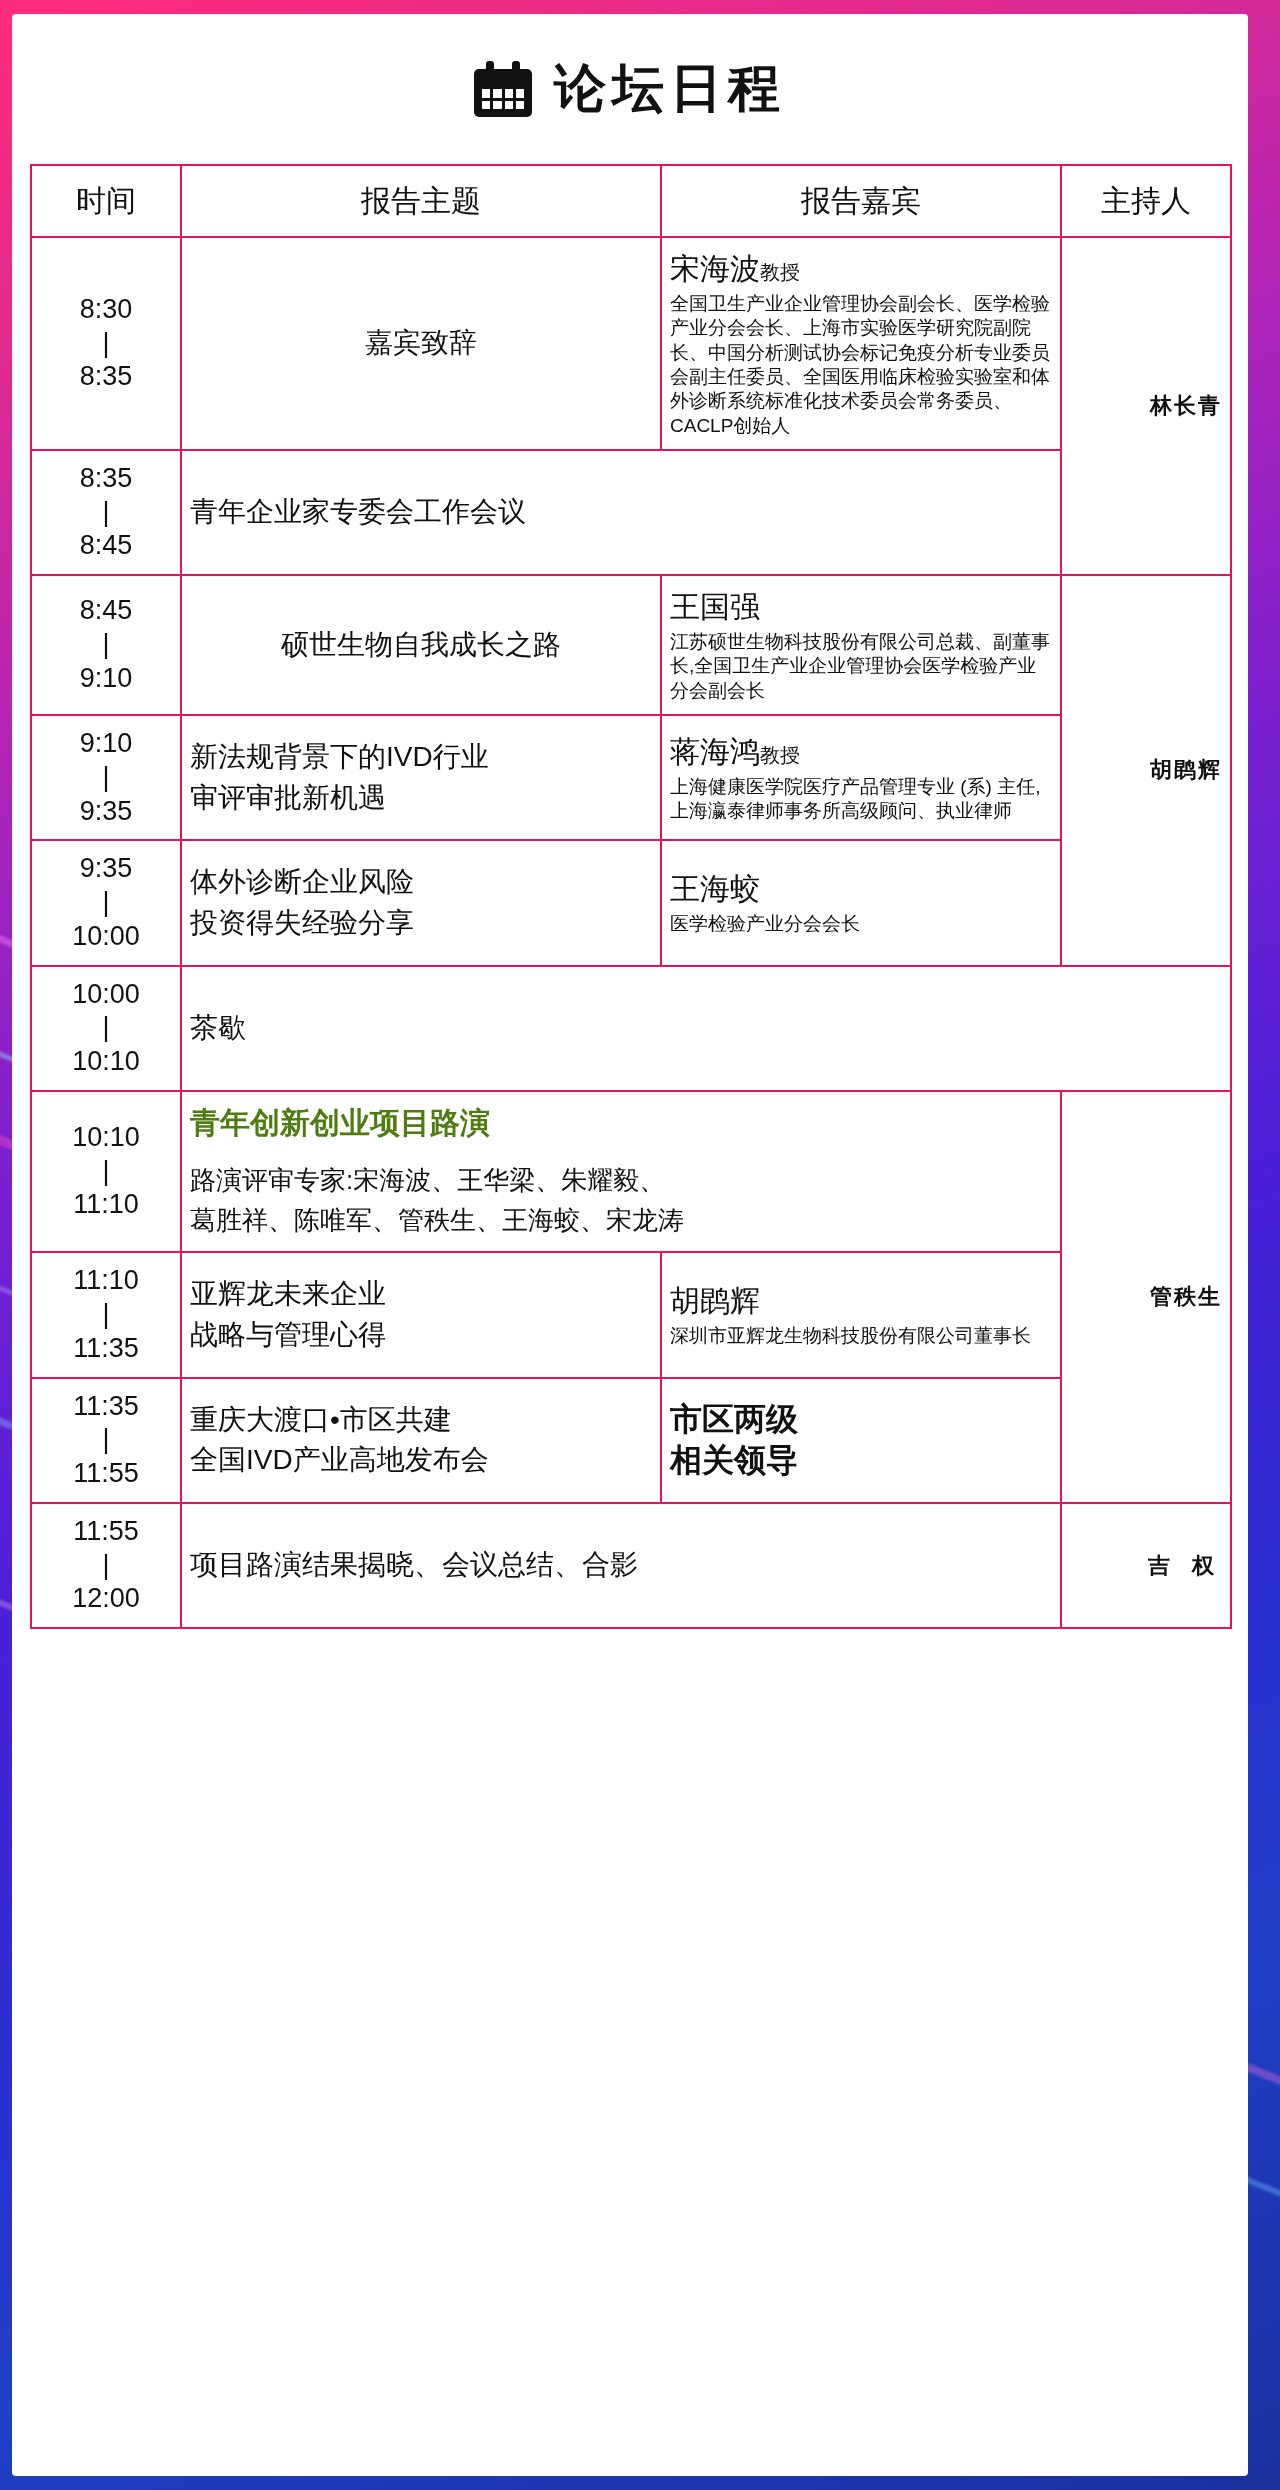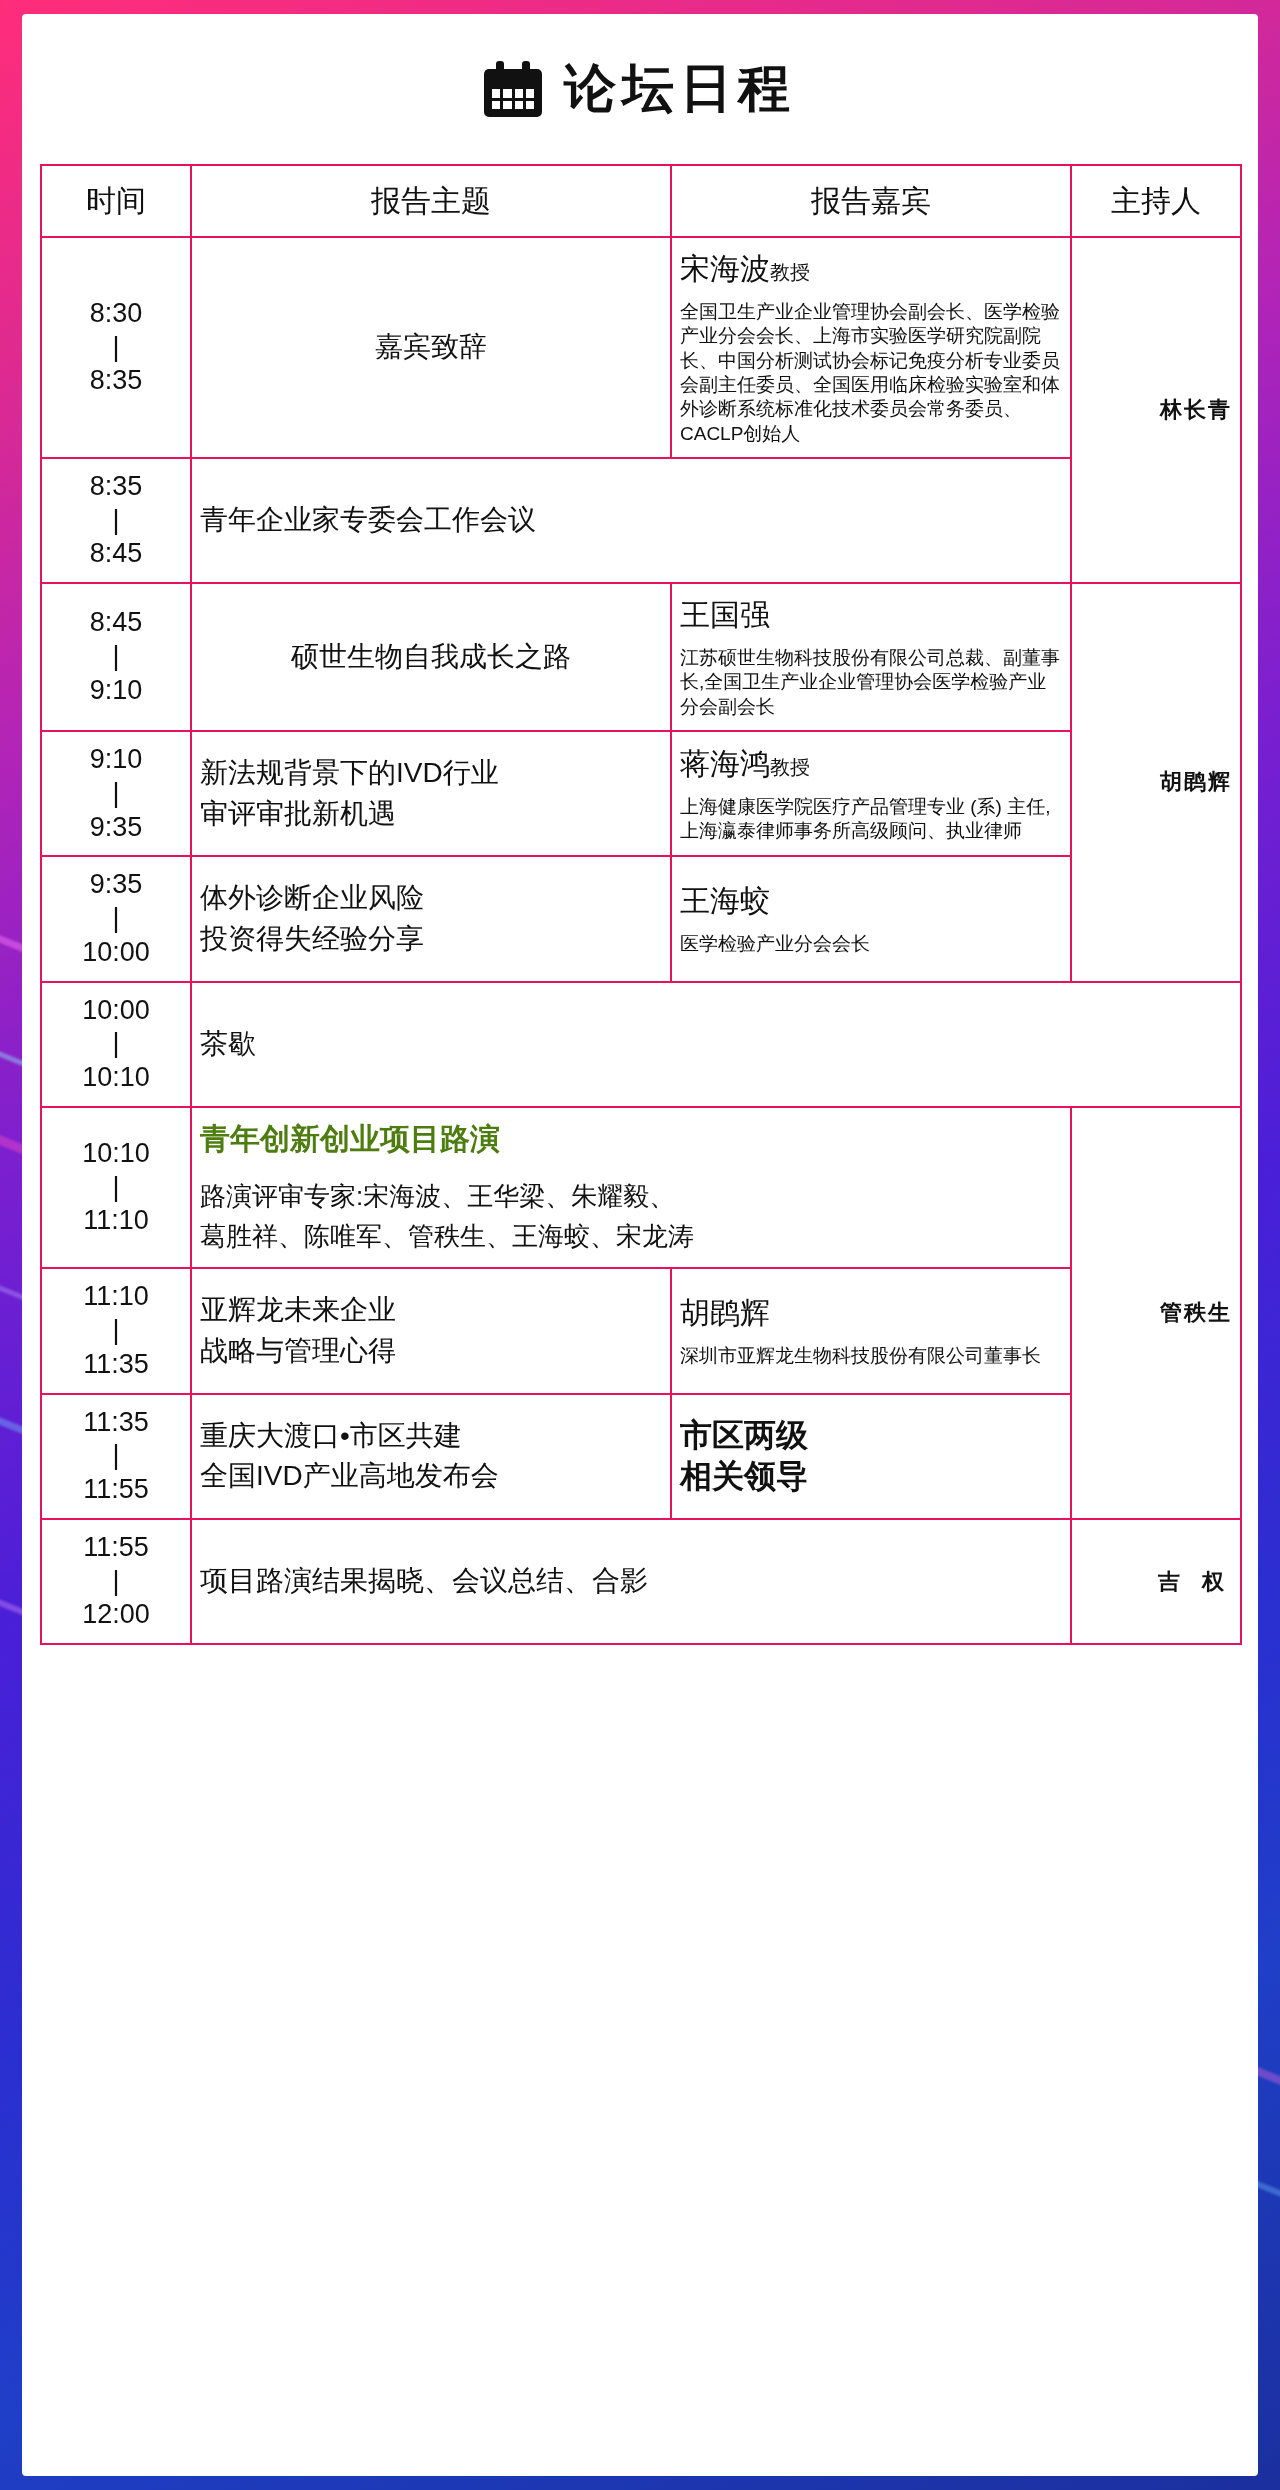--- a/index.html
+++ b/index.html
@@ -24,21 +24,21 @@
   .streak.s2 { left: -60px; top: 1080px; width: 260px; height: 5px; background: rgba(140,255,255,0.40); }
   .streak.s3 { left: -50px; top: 1180px; width: 320px; height: 9px; background: rgba(255,80,200,0.40); }
   .streak.s4 { left: -30px; top: 1320px; width: 230px; height: 5px; background: rgba(180,160,255,0.40); }
   .streak.s5 { left: -60px; top: 1450px; width: 280px; height: 7px; background: rgba(120,220,255,0.35); }
   .streak.s6 { left: 1040px; top: 2040px; width: 300px; height: 8px; background: rgba(255,110,220,0.35); }
   .streak.s7 { left: 1080px; top: 2160px; width: 250px; height: 6px; background: rgba(120,200,255,0.35); }
   .streak.s8 { left: -70px; top: 1620px; width: 240px; height: 6px; background: rgba(255,180,255,0.30); }
 
   .card {
     position: absolute;
-    left: 22px; top: 14px;
+    left: 12px; top: 14px;
     width: 1236px; height: 2462px;
     background: #ffffff;
     border-radius: 4px;
   }
   .header {
     height: 150px;
     display: flex;
     align-items: center;
     justify-content: center;
     gap: 22px;
@@ -89,21 +89,21 @@
     font-size: 28px; color: #111; line-height: 1.45;
   }
   .topic.center { text-align: center; }
   .guest-name {
     font-size: 30px; font-weight: normal; color: #111; display: inline;
   }
   .guest-title-inline {
     font-size: 20px; color: #111; display: inline;
   }
   .guest-desc {
-    font-size: 19px; color: #111; line-height: 1.28; margin-top: 10px;
+    font-size: 19px; color: #111; line-height: 1.28; margin-top: 2px;
   }
   .host {
     text-align: right; font-size: 22px; font-weight: bold; color: #111; letter-spacing: 2px;
   }
   .bold-topic { font-size: 30px; font-weight: bold; color: #4d7c0f; }
   .sub-line { font-size: 26px; color: #111; line-height: 1.55; margin-top: 16px; }
   .big-guest { font-size: 32px; font-weight: bold; color: #111; line-height: 1.3; }
   .host-wide { letter-spacing: 8px; }
   .nowrap { white-space: pre-line; }
 </style>

